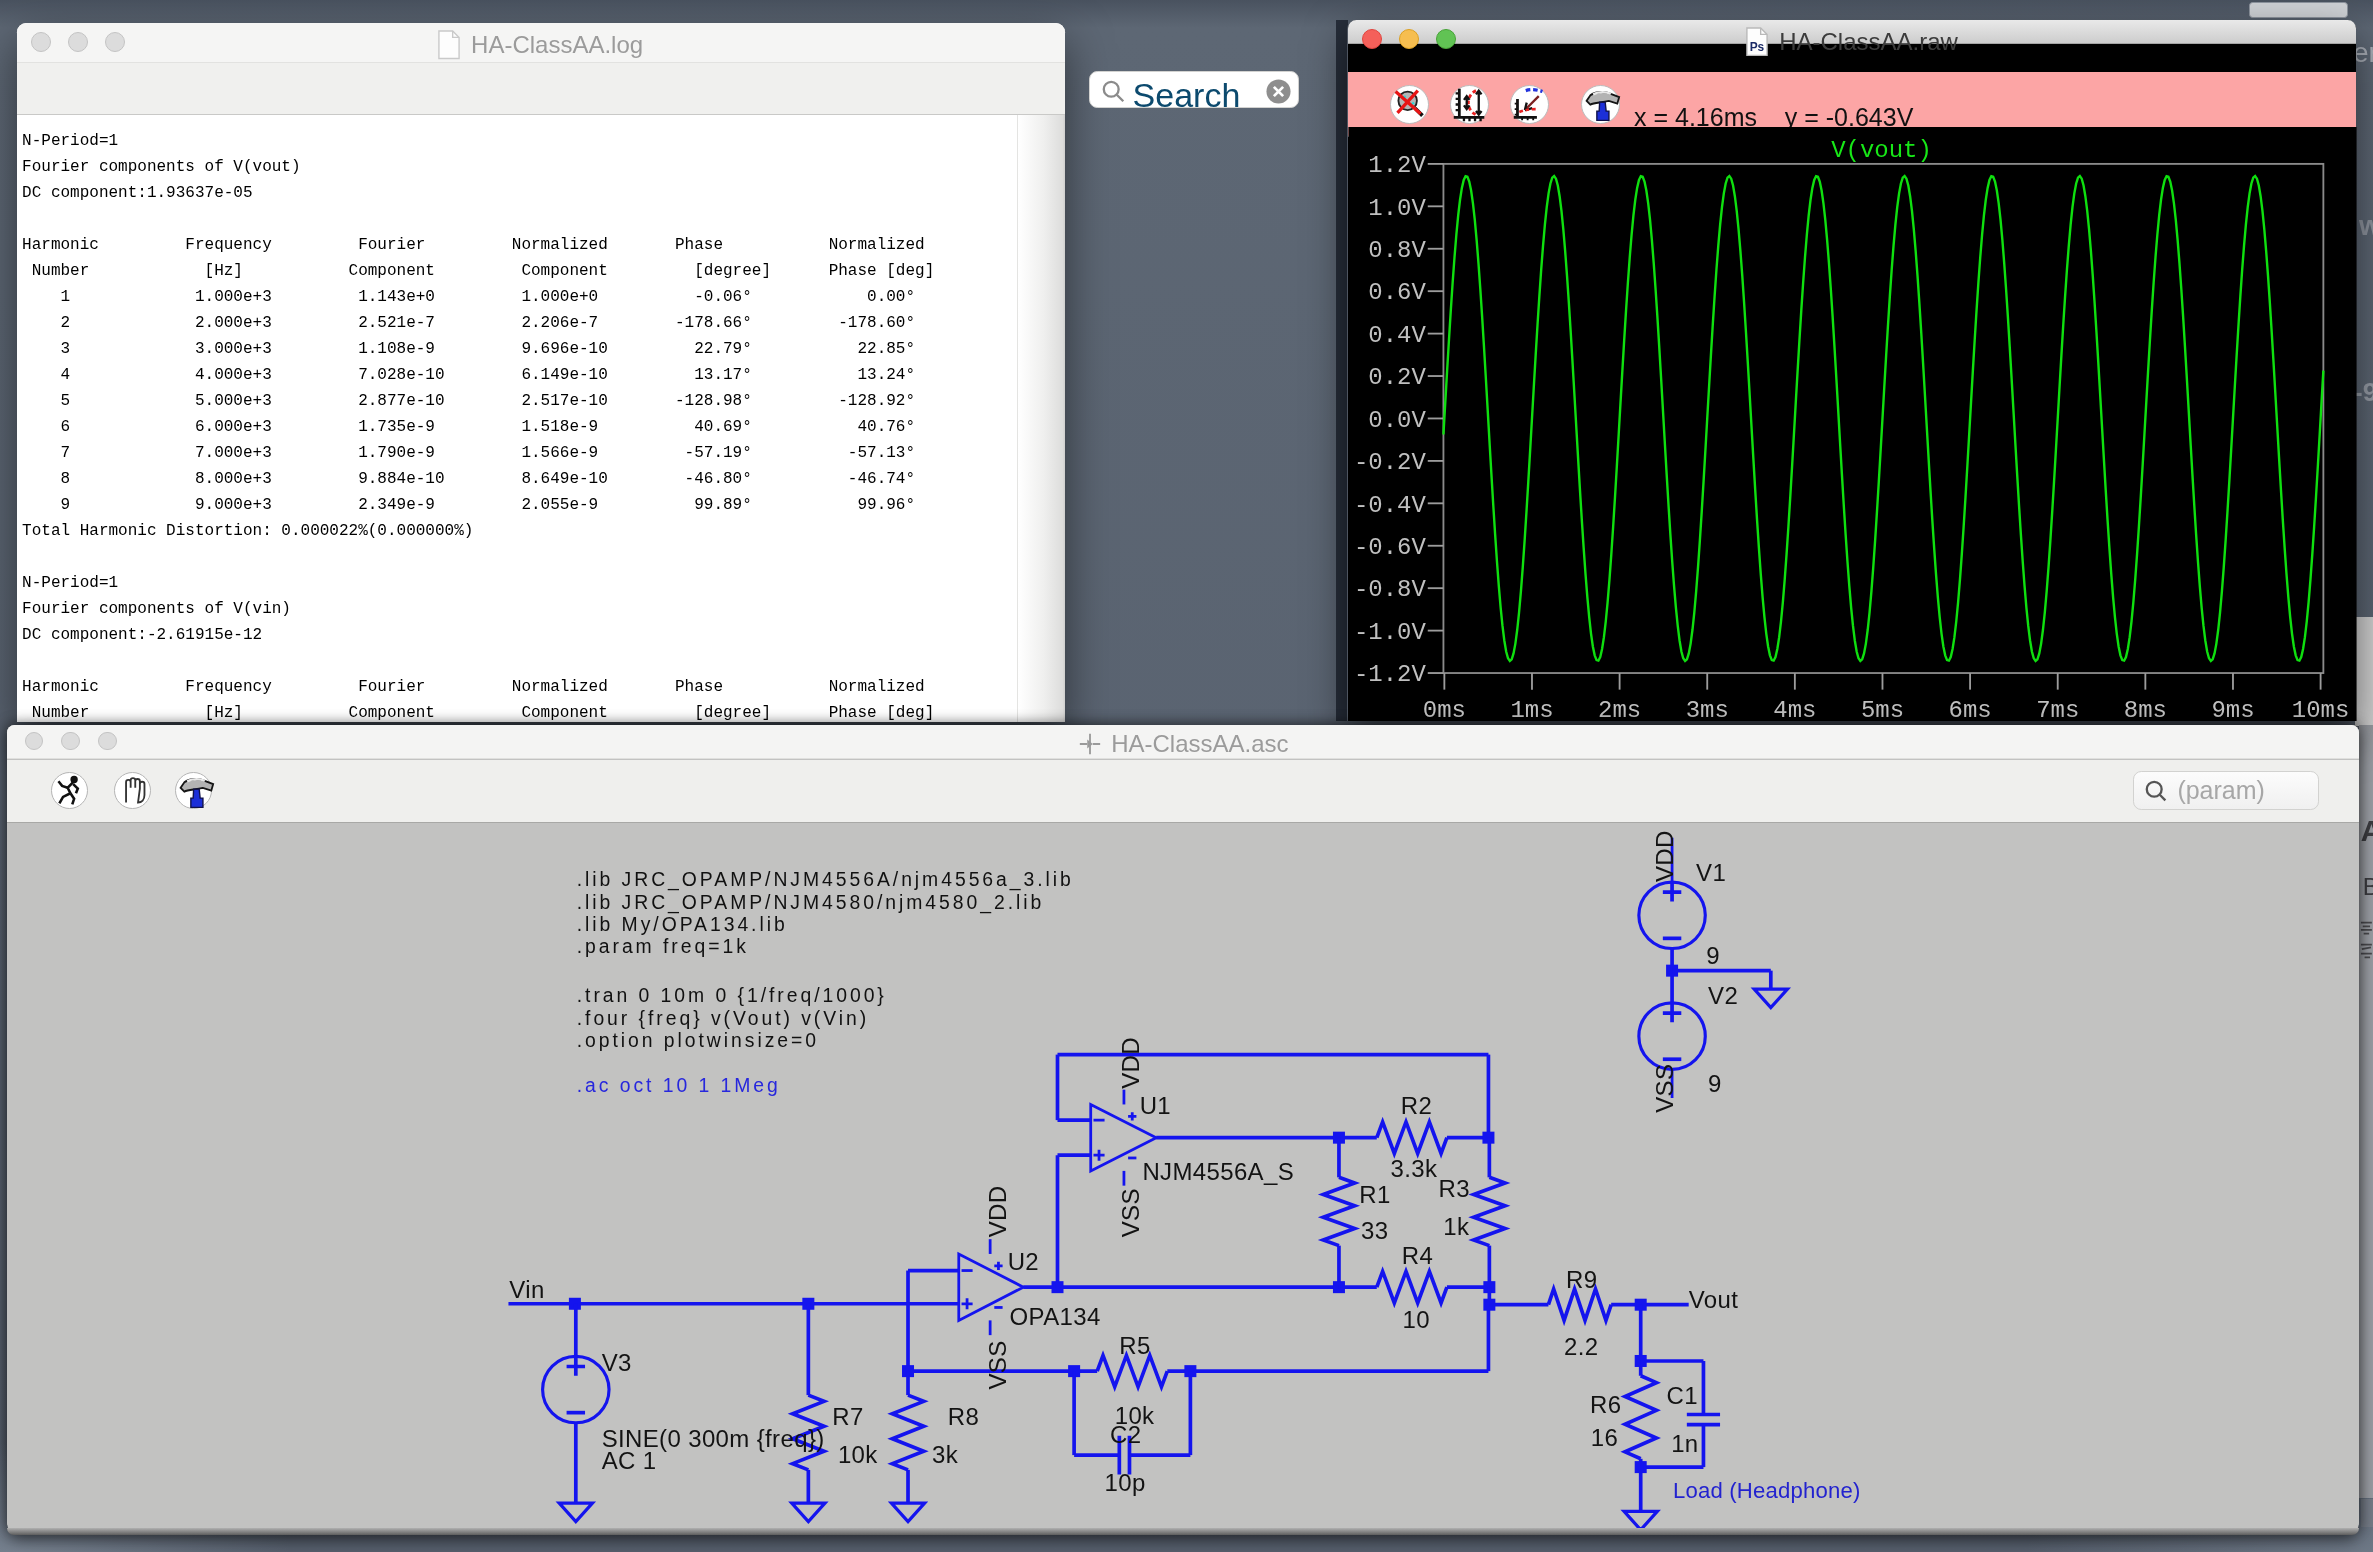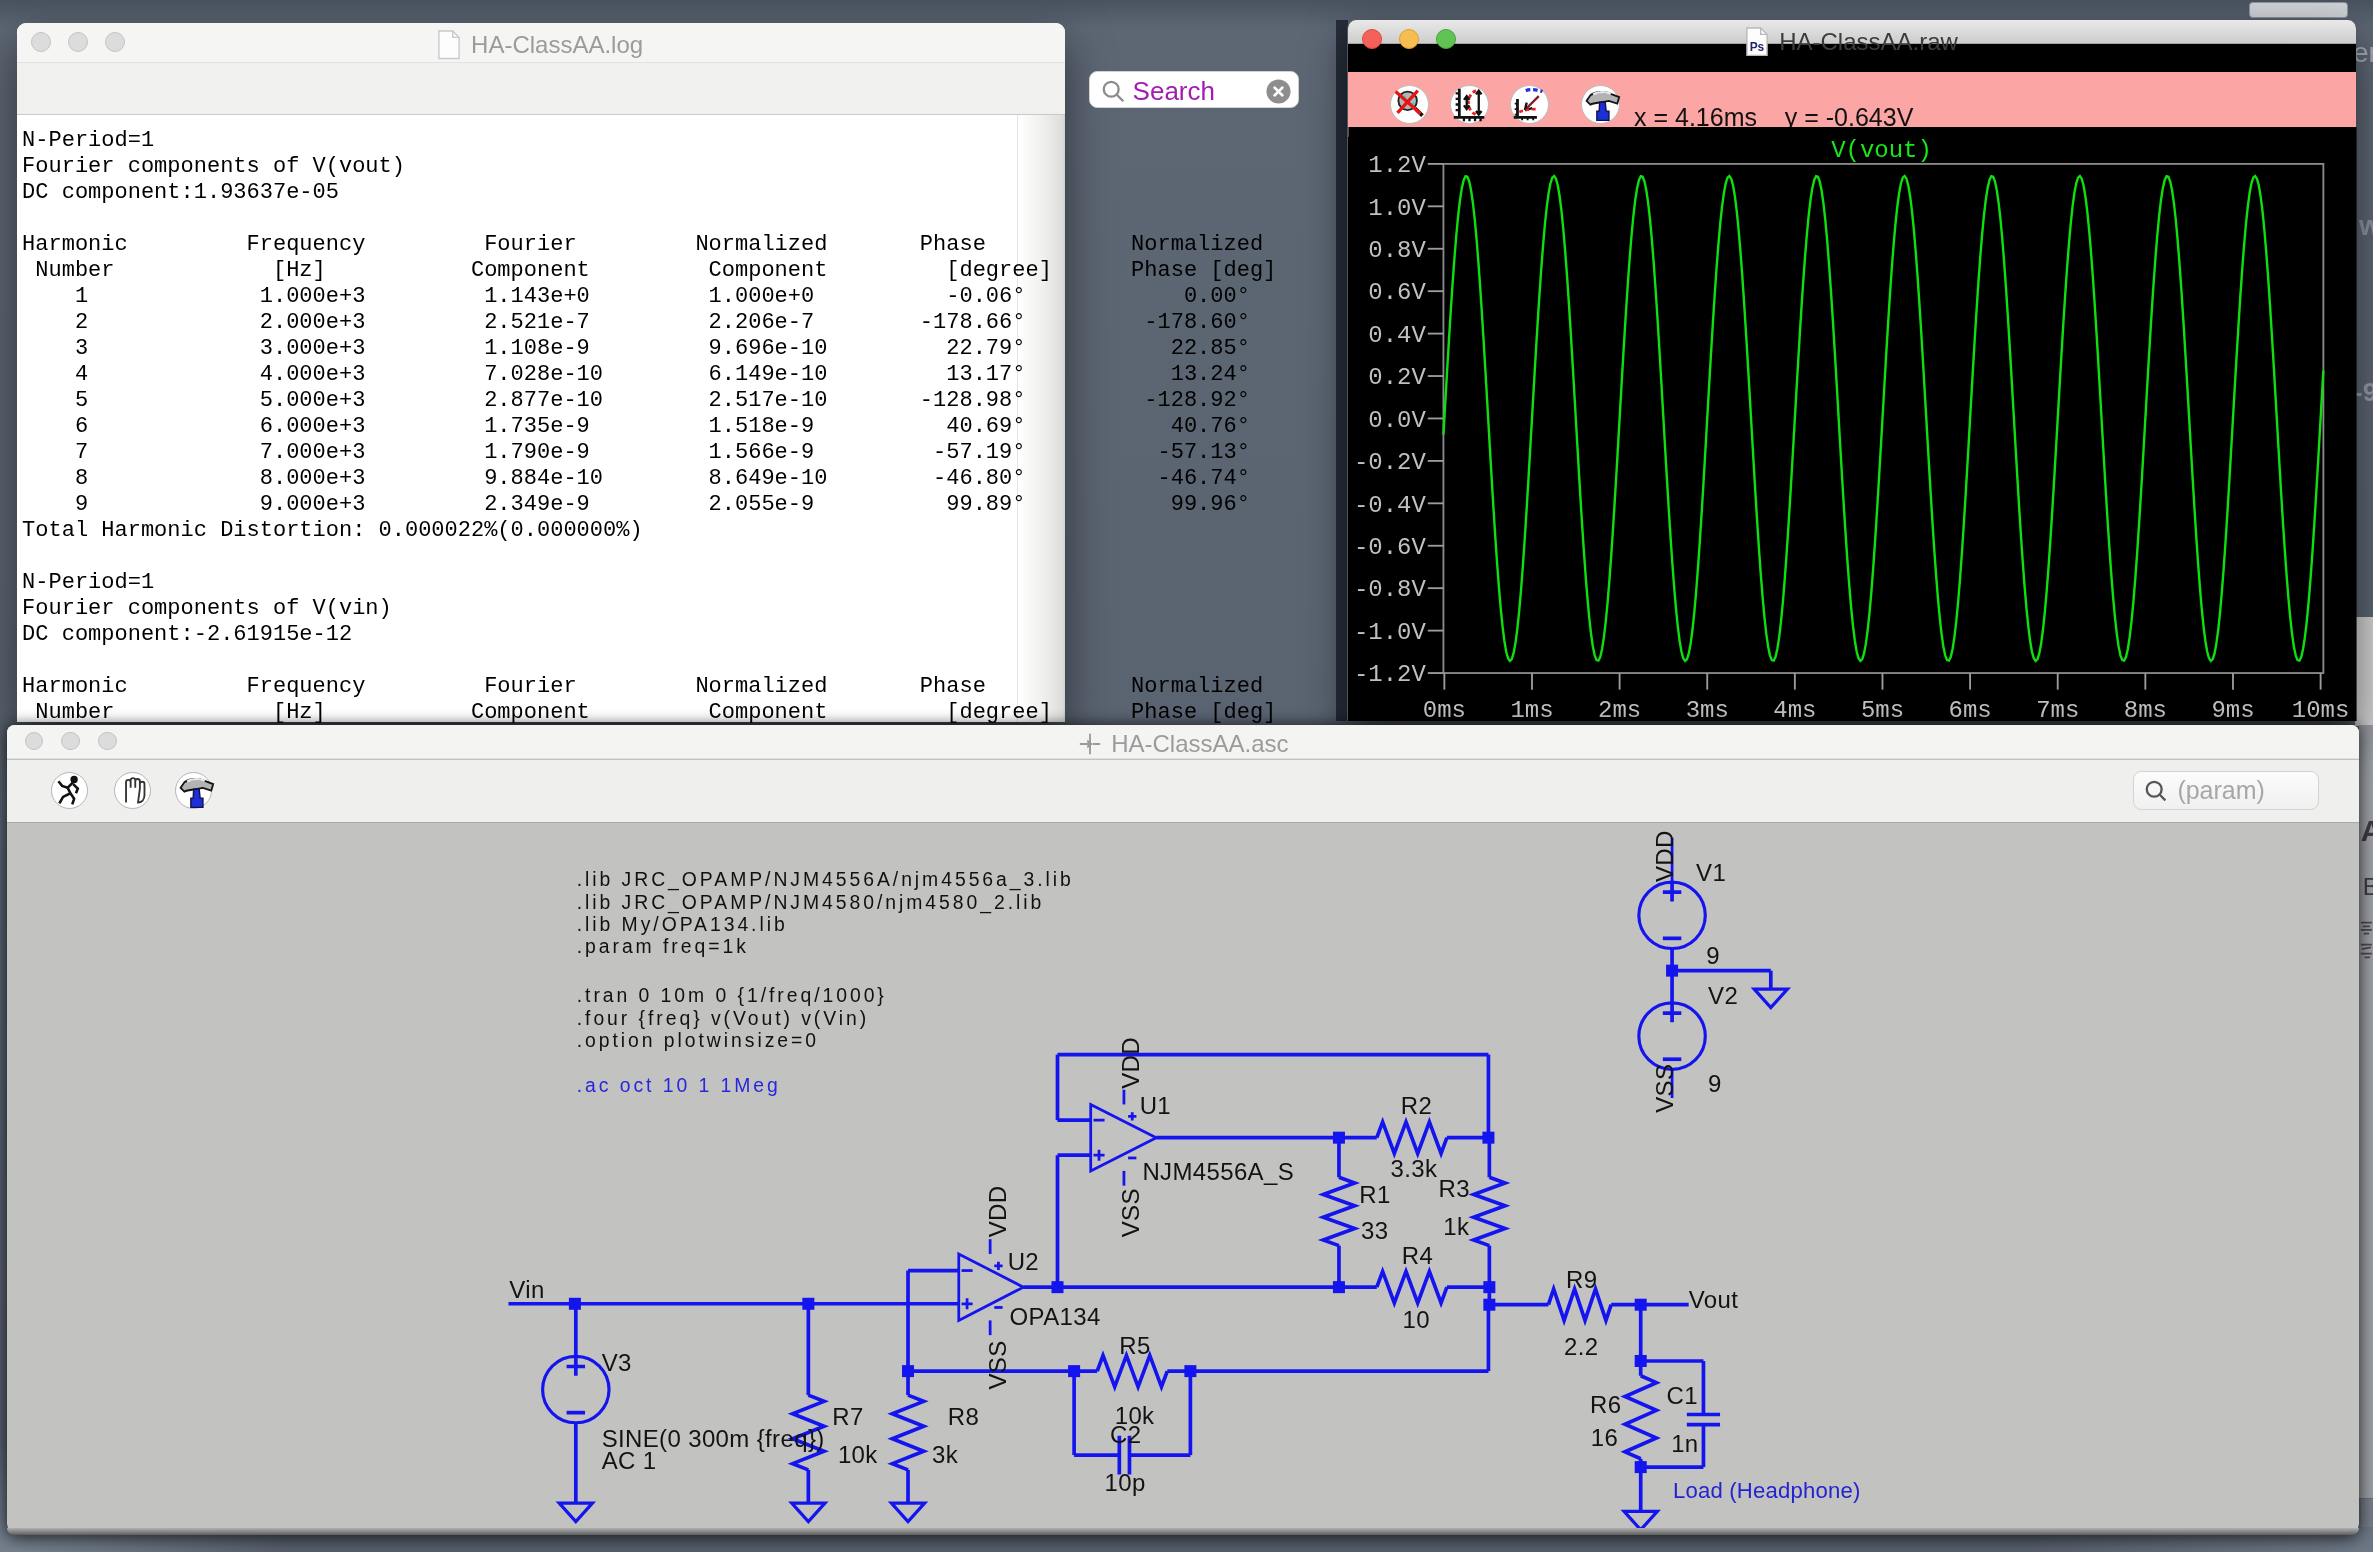--- a/index.html
+++ b/index.html
@@ -21,24 +21,24 @@
 #logwin { left:16.6px; top:23px; width:1048px; height:699px; background:#fff; border-radius:9.2px 9.2px 0 0;
   box-shadow:0 18.5px 46px rgba(0,0,0,.5); }
 #logwin .tbar { position:absolute; left:0; top:0; right:0; height:40px; background:#f5f5f4; border-radius:9.2px 9.2px 0 0; border-bottom:0.9px solid #e2e2e0; }
 #logwin .tools { position:absolute; left:0; top:40px; right:0; height:52px; background:#f0f0ee; border-bottom:0.9px solid #c9c9c7; }
 .light { position:absolute; width:20px; height:20px; border-radius:50%; top:9.2px; }
 .gray { background:#dcdcdc; border:0.9px solid #c4c4c4; }
 #logwin .title, #ascwin .title { position:absolute; top:7.4px; width:100%; text-align:center; font-size:24px; color:#9b9b9b; }
 #rawwin .title { position:absolute; top:6.5px; width:100%; text-align:center; font-size:24px; color:#3c3c3c; }
 .docicon { position:relative; display:inline-block; width:22px; height:29.5px; vertical-align:-6.5px; margin-right:11px; }
 .searchbox { position:absolute; background:#fff; border:1.4px solid #d2d2d0; border-radius:8.3px; }
-.searchbox .ph { position:absolute; left:43px; top:3.7px; font-size:26px; color:#a21caf; }
+.searchbox .ph { position:absolute; left:43px; top:3.7px; font-size:34px; color:#0c4a6e; }
 .mag { position:absolute; }
 #log-pre { position:absolute; left:5.5px; top:105px; font-family:"Liberation Mono", monospace;
-  font-size:22px; line-height:26px; color:#000; white-space:pre; }
+  font-size:16px; line-height:26px; color:#000; white-space:pre; }
 
 #rawwin { left:1347px; top:20px; width:1009px; height:701px; background:#000; border-radius:9.2px 9.2px 0 0;
   border-left:1.8px solid #4e5560; box-shadow:0 16.6px 42px rgba(0,0,0,.55); }
 #rawwin .tbar { position:absolute; left:0; top:0; right:0; height:24px; border-radius:8.3px 8.3px 0 0;
   background:linear-gradient(#e9e9e9,#cdcdcd); border-bottom:0.9px solid #a5a5a5; }
 #rawwin .tools { position:absolute; left:0; top:52px; right:0; height:65px; background:#fca5a5; border-bottom:1.4px solid #9f9f9f; }
 .red    { background:#f4605a; border:0.9px solid #e1443e; }
 .yellow { background:#f6be50; border:0.9px solid #dda122; }
 .green  { background:#61c354; border:0.9px solid #46a336; }
 .cbtn { position:absolute; width:39px; height:39px; border-radius:50%; background:#fff; border:0.9px solid #bcbcbc; top:13px; }

